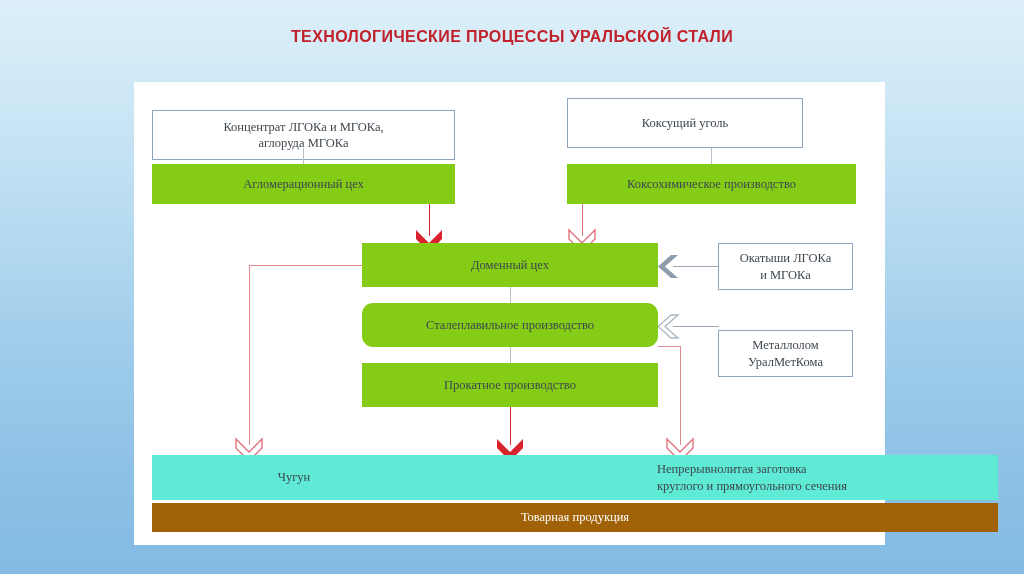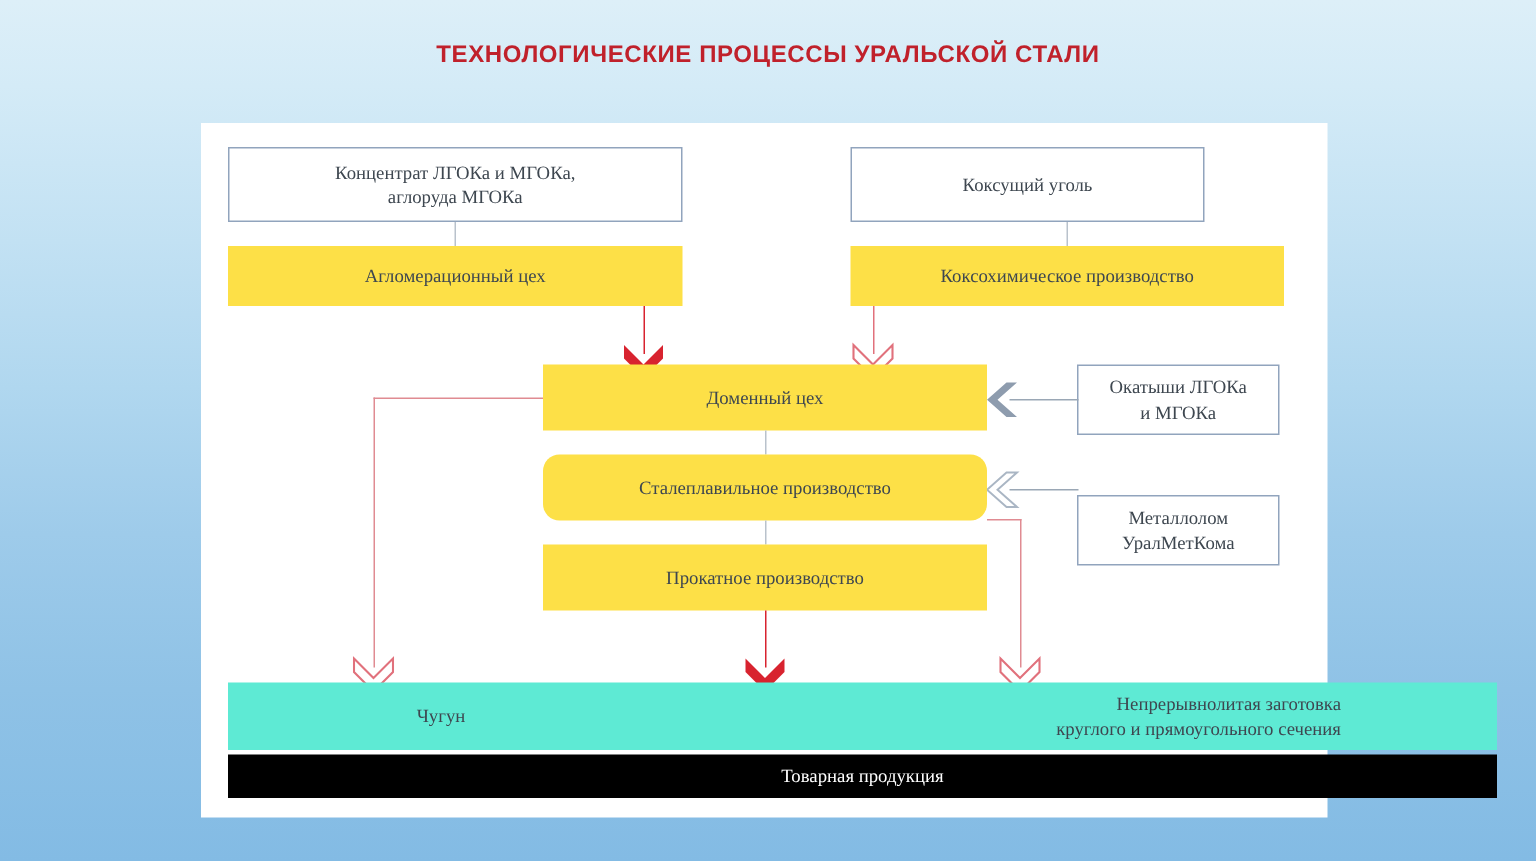--- a/index.html
+++ b/index.html
@@ -63,30 +63,30 @@
     font-size: 12.5px;
     line-height: 1.32;
     color: #3e4750;
     padding: 2px 6px;
   }
   .box-outline {
     background: #ffffff;
     border: 1px solid #91a4bd;
   }
   .box-fill {
-    background: #fde047;
+    background: #84cc16;
     border: none;
     justify-content: center;
   }
   .box-light {
     background: #5eead4;
     border: none;
   }
   .box-band {
-    background: #000000;
+    background: #a16207;
     border: none;
     color: #ffffff;
     font-size: 12.5px;
   }
 
   
   .vline-gray {
     position: absolute;
     width: 1px;
     background: #b9c2cc;
@@ -124,21 +124,21 @@
 </style>
 </head>
 <body>
 
 <div id="stage">
 
   <div class="slide-title">ТЕХНОЛОГИЧЕСКИЕ ПРОЦЕССЫ УРАЛЬСКОЙ СТАЛИ</div>
 
   <div class="panel">
 
-    <div class="box box-outline" style="left:18px; top:16px; width:303px; height:50px;">
+    <div class="box box-outline" style="left:18px; top:28px; width:303px; height:50px;">
       <span style="white-space:pre-line;">Концентрат ЛГОКа и МГОКа,
 аглоруда МГОКа</span>
     </div>
 
     <div class="box box-outline" style="left:433px; top:16px; width:236px; height:50px;text-align:right;">
       <span style="white-space:pre-line;">Коксущий уголь</span>
     </div>
 
     <div class="vline-gray" style="left:169px; top:66px; height:18px;"></div>
 
@@ -224,21 +224,21 @@
     <div class="red-seg-h" style="left:524px; top:264px; width:23px;"></div>
     <div class="red-seg-v" style="left:546px; top:264px; height:99px;"></div>
     <div class="arrow" style="left:532px; top:355px;">
       <svg width="28" height="26" viewBox="0 0 28 26">
         <path d="M1 2 L14 15 L27 2 L27 11 L14 24 L1 11 Z" fill="none" stroke="#e1717c" stroke-width="1.4"></path>
       </svg>
     </div>
 
     <div class="box box-light" style="left:18px; top:373px; width:846px; height:45px; justify-content:flex-start;">
       <span style="position:absolute; left:52px; width:180px; text-align:center;">Чугун</span>
-      <span style="position:absolute; left:482px; width:260px; text-align:right; white-space:pre-line; line-height:1.34;">Непрерывнолитая заготовка
+      <span style="position:absolute; left:505px; width:260px; text-align:left; white-space:pre-line; line-height:1.34;">Непрерывнолитая заготовка
 круглого и прямоугольного сечения</span>
     </div>
 
     <div class="box box-band" style="left:18px; top:421px; width:846px; height:29px;">
       <span>Товарная продукция</span>
     </div>
 
   </div>
 </div>
 

